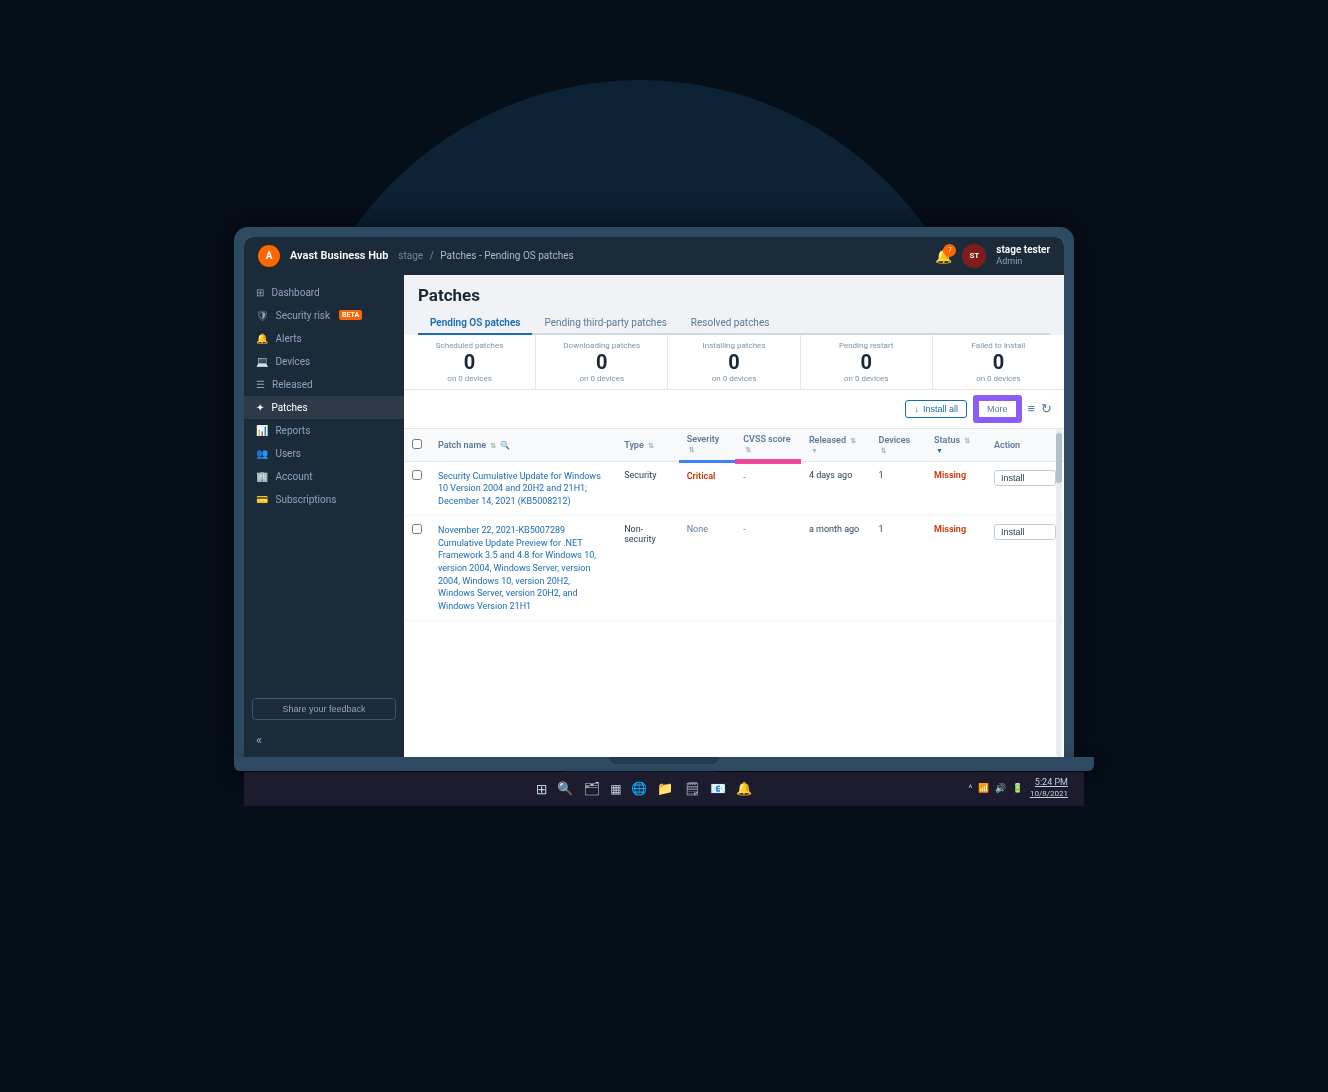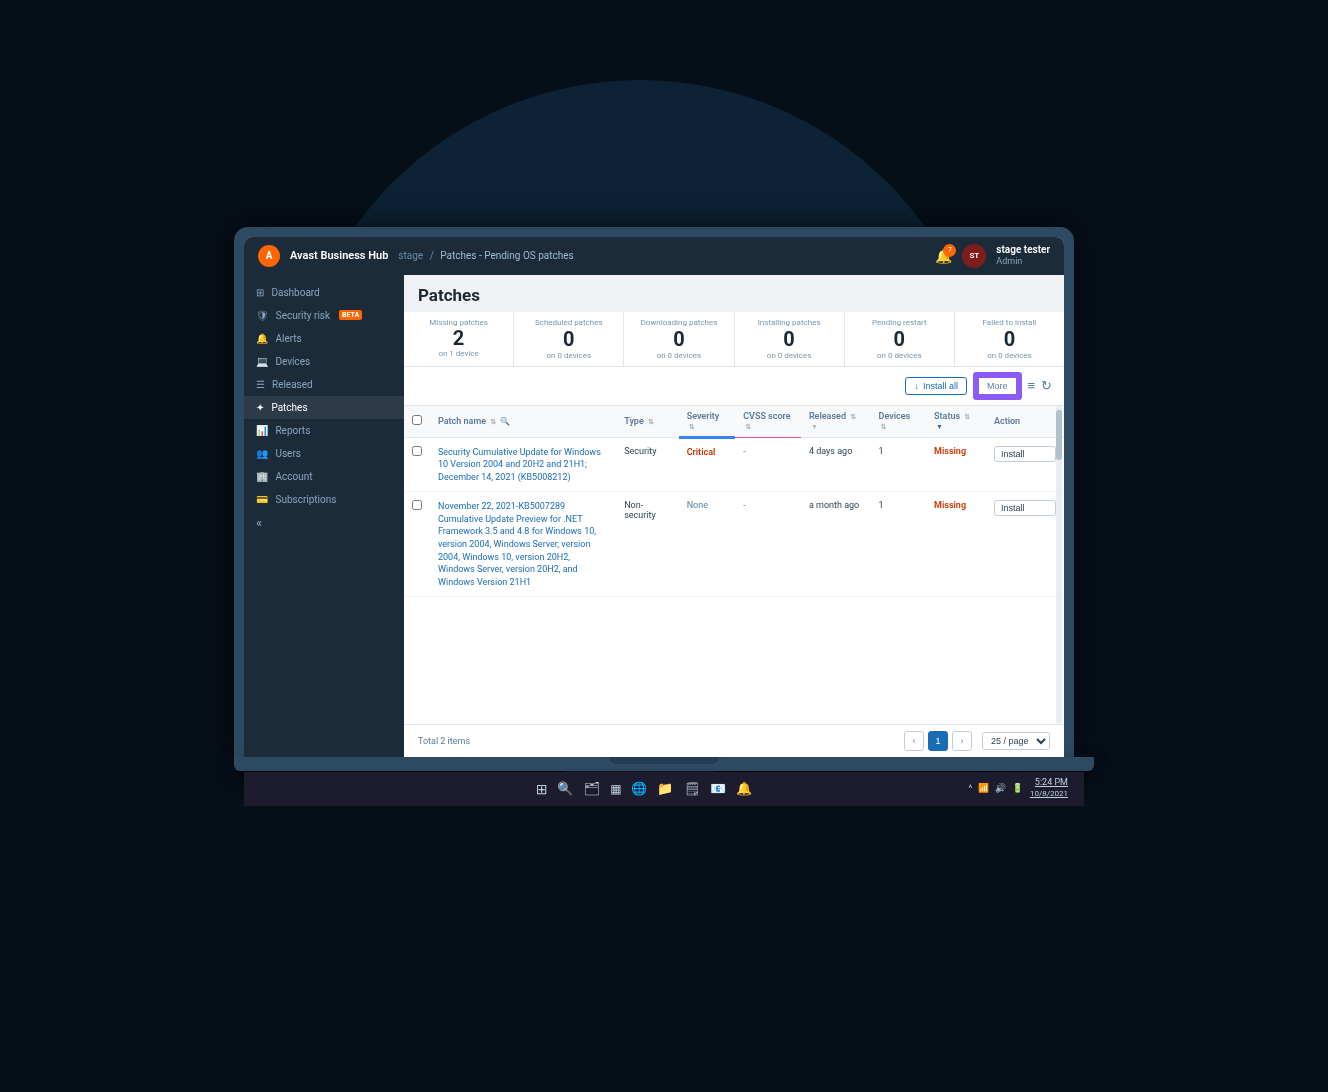--- a/index.html
+++ b/index.html
@@ -90,36 +90,39 @@
               </div>
               <div style="display:flex; align-items:center; gap:7px; padding:6px 12px; color:#8aa5bf; font-size:10px; cursor:pointer;">
                 <span>🏢</span>
                 <span>Account</span>
               </div>
               <div style="display:flex; align-items:center; gap:7px; padding:6px 12px; color:#8aa5bf; font-size:10px; cursor:pointer;">
                 <span>💳</span>
                 <span>Subscriptions</span>
               </div>
 
+              <div style="margin-top:auto; padding:8px;">
+                <button style="width:100%; background:transparent; border:1px solid #3a5570; color:#8aa5bf; font-size:9px; padding:5px 8px; border-radius:4px; cursor:pointer;">Share your feedback</button>
+              </div>
               <div style="color:#8aa5bf; font-size:13px; padding:4px 12px; cursor:pointer;">«</div>
             </div>
 
             <div style="flex:1; background:#f0f2f5; display:flex; flex-direction:column; overflow:hidden;">
 
               <div style="background:#f0f2f5; padding:10px 14px 0 14px;">
                 <div style="font-size:17px; font-weight:700; color:#1a2836; margin-bottom:7px;">Patches</div>
 
+                <div style="display:flex; border-bottom:2px solid #d0d8e0;">
+                  <div style="padding:5px 12px; font-size:10px; color:#1a6bb5; border-bottom:2px solid #1a6bb5; margin-bottom:-2px; font-weight:600; cursor:pointer;">Pending OS patches</div>
+                  <div style="padding:5px 12px; font-size:10px; color:#5a7a9a; cursor:pointer;">Pending third-party patches</div>
+                  <div style="padding:5px 12px; font-size:10px; color:#5a7a9a; cursor:pointer;">Resolved patches</div>
+                </div>
               </div>
 
               <div style="display:flex; background:white; border-bottom:1px solid #e0e6ec;">
-                <div style="flex:1; text-align:center; border-right:1px solid #e0e6ec; padding:6px 4px;">
-                  <div style="font-size:8px; color:#7a96aa;">Missing patches</div>
-                  <div style="font-size:20px; font-weight:700; color:#1a2836; line-height:1.1;">2</div>
-                  <div style="font-size:8px; color:#7a96aa;">on 1 device</div>
-                </div>
                 <div style="flex:1; text-align:center; border-right:1px solid #e0e6ec; padding:6px 4px;">
                   <div style="font-size:8px; color:#7a96aa;">Scheduled patches</div>
                   <div style="font-size:20px; font-weight:700; color:#1a2836;">0</div>
                   <div style="font-size:8px; color:#7a96aa;">on 0 devices</div>
                 </div>
                 <div style="flex:1; text-align:center; border-right:1px solid #e0e6ec; padding:6px 4px;">
                   <div style="font-size:8px; color:#7a96aa;">Downloading patches</div>
                   <div style="font-size:20px; font-weight:700; color:#1a2836;">0</div>
                   <div style="font-size:8px; color:#7a96aa;">on 0 devices</div>
                 </div>
@@ -165,21 +168,21 @@
                           <span style="color:#aab8c4; font-size:8px; margin-left:2px; cursor:pointer;">🔍</span>
                         </th>
                         <th style="background:#f8f9fb; color:#5a7a9a; font-weight:600; padding:5px 8px; text-align:left; border-bottom:1px solid #e0e6ec; font-size:9px;">
                           <span>Type</span>
                           <span style="color:#aab8c4; font-size:7px; margin-left:2px; cursor:pointer;">⇅</span>
                         </th>
                         <th style="background:#f8f9fb; color:#5a7a9a; font-weight:600; padding:5px 8px; text-align:left; border-bottom:3px solid #3b82f6; font-size:9px;">
                           <span>Severity</span>
                           <span style="color:#aab8c4; font-size:7px; margin-left:2px; cursor:pointer;">⇅</span>
                         </th>
-                        <th style="background:#f8f9fb; color:#5a7a9a; font-weight:600; padding:5px 8px; text-align:left; border-bottom:1px solid #ec4899; font-size:9px;">
+                        <th style="background:#f8f9fb; color:#5a7a9a; font-weight:600; padding:5px 8px; text-align:left; border-bottom:5px solid #ec4899; font-size:9px;">
                           <span>CVSS score</span>
                           <span style="color:#aab8c4; font-size:7px; margin-left:2px; cursor:pointer;">⇅</span>
                         </th>
                         <th style="background:#f8f9fb; color:#5a7a9a; font-weight:600; padding:5px 8px; text-align:left; border-bottom:1px solid #e0e6ec; font-size:9px;">
                           <span>Released</span>
                           <span style="color:#aab8c4; font-size:7px; margin-left:2px; cursor:pointer;">⇅</span>
                           <span style="color:#aab8c4; font-size:7px; margin-left:2px; cursor:pointer;">▼</span>
                         </th>
                         <th style="background:#f8f9fb; color:#5a7a9a; font-weight:600; padding:5px 8px; text-align:left; border-bottom:1px solid #e0e6ec; font-size:9px;">
                           <span>Devices</span>
@@ -241,33 +244,20 @@
                         </td>
                       </tr>
                     </tbody>
                   </table>
 
                   <div style="position:absolute; right:2px; top:0; bottom:0; width:6px; background:#e8edf1; border-radius:3px;">
                     <div style="width:6px; height:50px; background:#b0c0cc; border-radius:3px; position:absolute; top:4px;"></div>
                   </div>
                 </div>
 
-                <div style="display:flex; align-items:center; justify-content:space-between; padding:6px 14px; border-top:1px solid #e0e6ec; background:white;">
-                  <div style="font-size:9px; color:#5a7a9a;">Total 2 items</div>
-                  <div style="display:flex; align-items:center; gap:4px;">
-                    <button style="background:none; border:1px solid #c0cdd8; color:#5a7a9a; width:20px; height:20px; display:flex; align-items:center; justify-content:center; border-radius:3px; cursor:pointer; font-size:9px;">‹</button>
-                    <button style="background:#1a6bb5; color:white; border:1px solid #1a6bb5; width:20px; height:20px; display:flex; align-items:center; justify-content:center; border-radius:3px; cursor:pointer; font-size:9px;">1</button>
-                    <button style="background:none; border:1px solid #c0cdd8; color:#5a7a9a; width:20px; height:20px; display:flex; align-items:center; justify-content:center; border-radius:3px; cursor:pointer; font-size:9px;">›</button>
-                    <select style="border:1px solid #c0cdd8; background:white; font-size:9px; padding:2px 4px; border-radius:3px; color:#2a3f54; cursor:pointer; margin-left:6px;">
-                      <option>25 / page</option>
-                      <option>10 / page</option>
-                      <option>50 / page</option>
-                    </select>
-                  </div>
-                </div>
               </div>
             </div>
           </div>
         </div>
 
       </div>
     </div>
 
     <div style="background:#2e4a62; width:860px; margin:0 auto; height:14px; border-radius:0 0 6px 6px; box-shadow:0 6px 16px rgba(0,0,0,0.5);">
       <div style="width:110px; height:7px; background:#243c52; border-radius:0 0 8px 8px; margin:0 auto;"></div>

